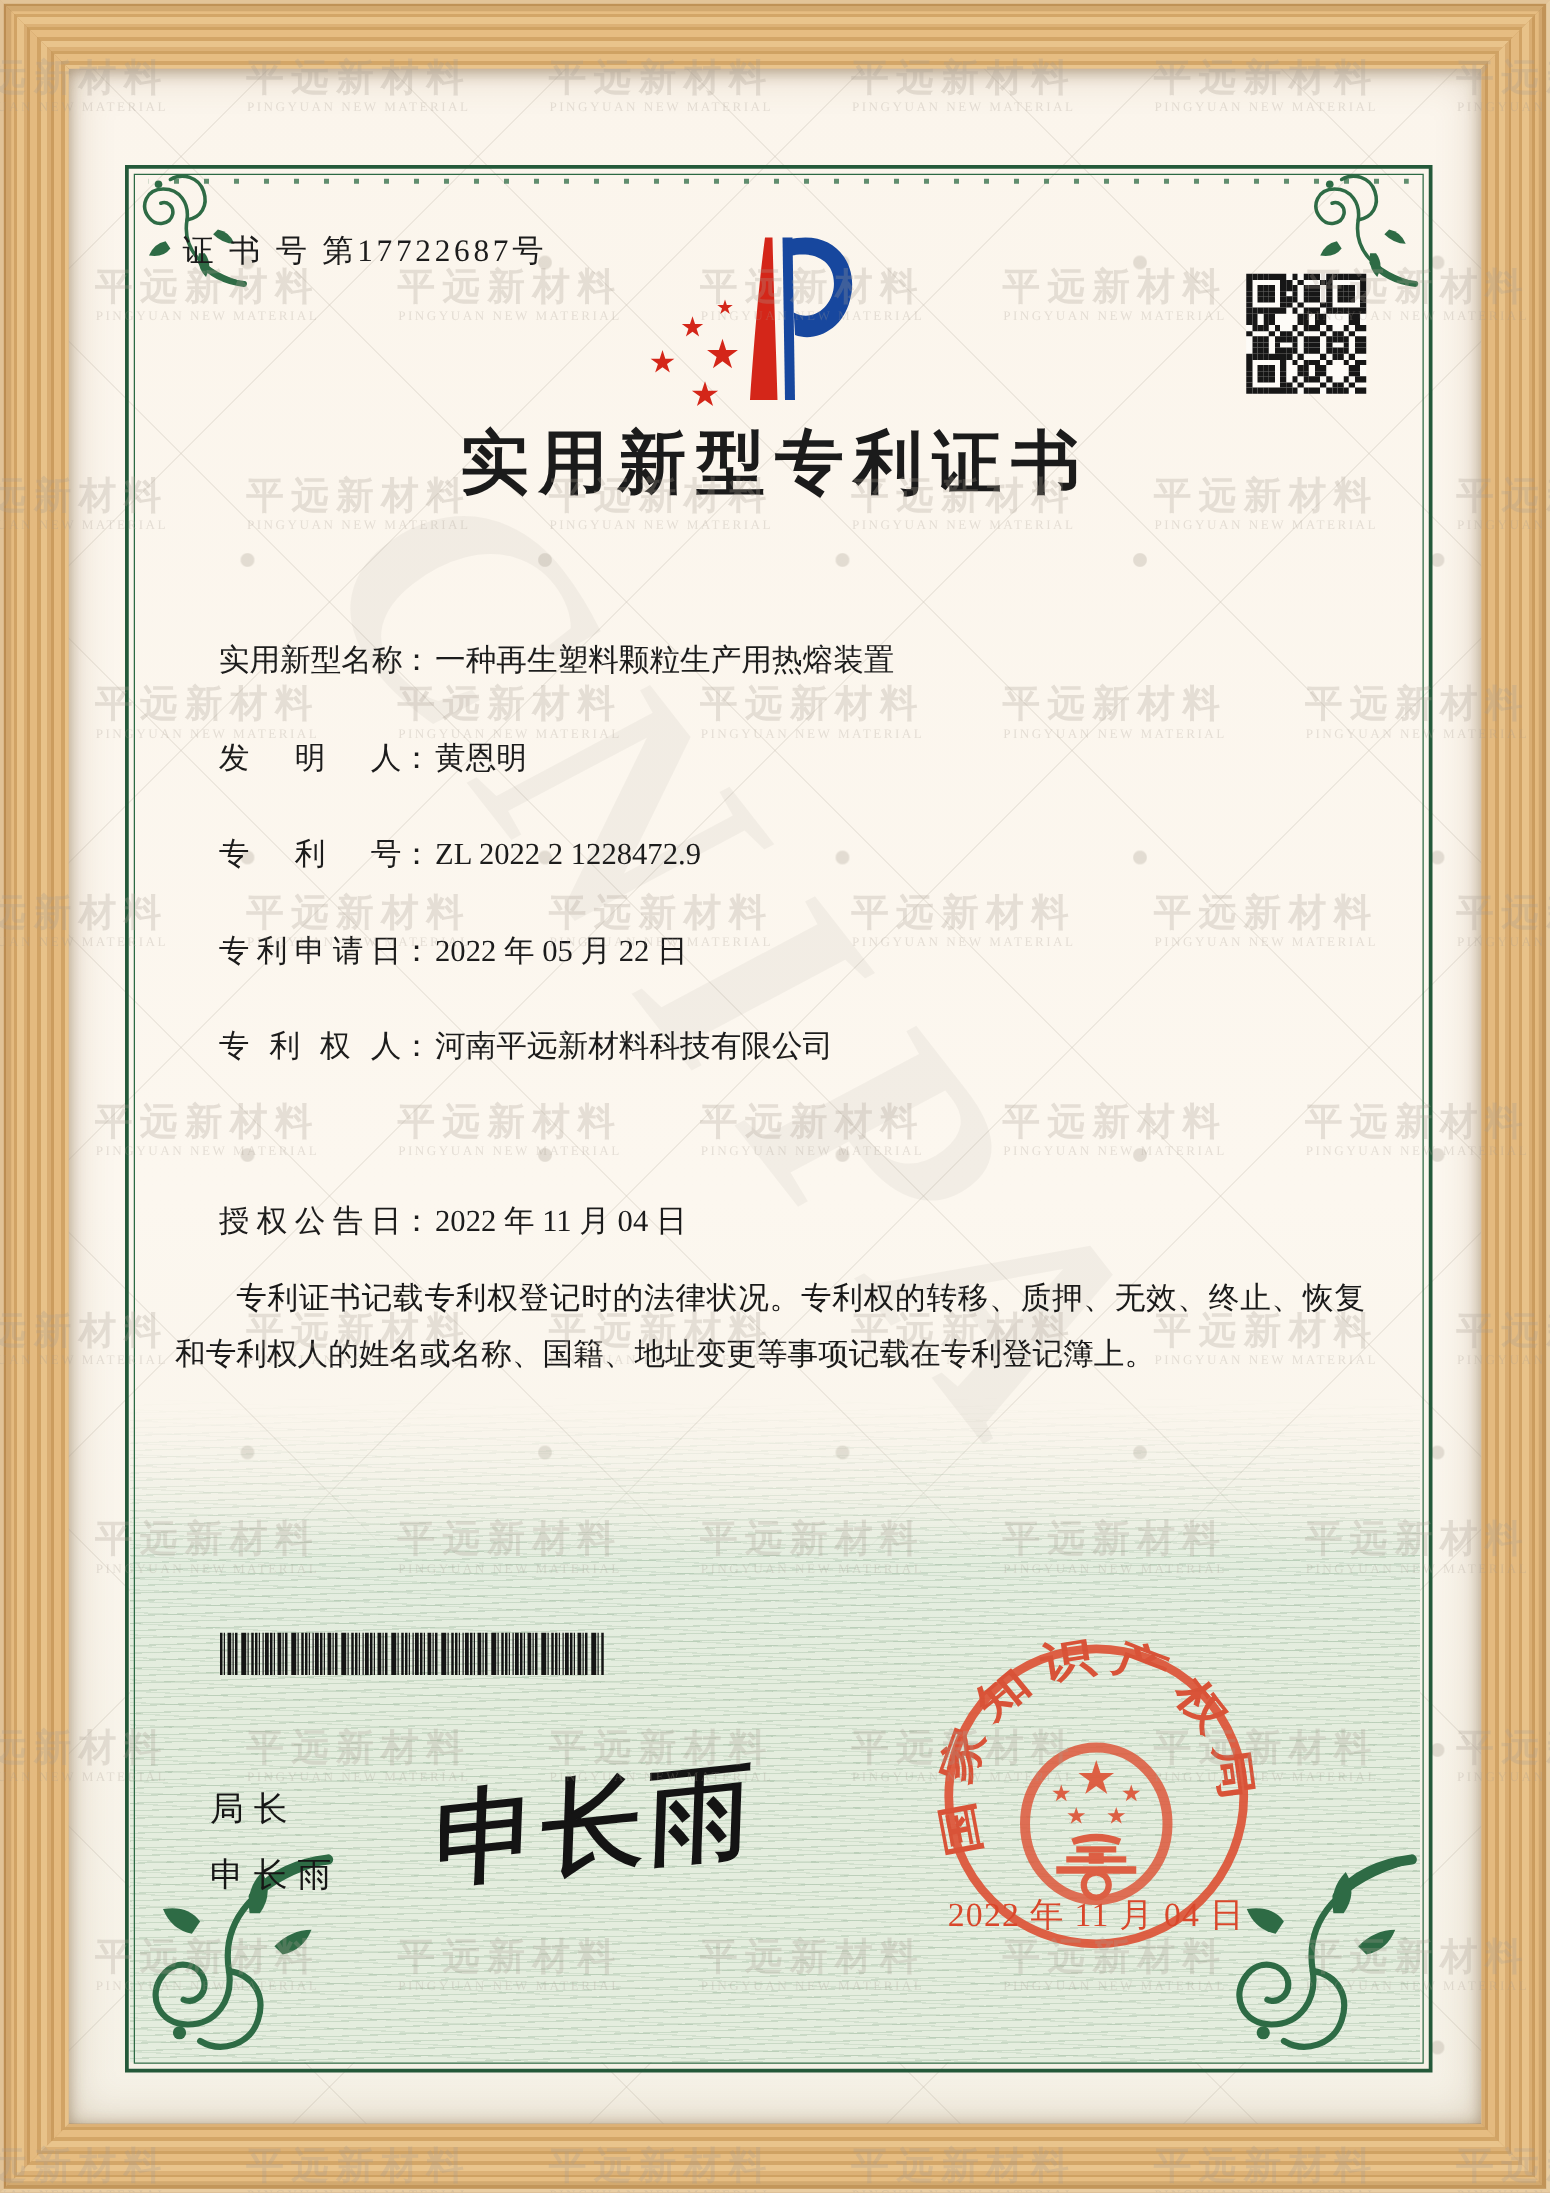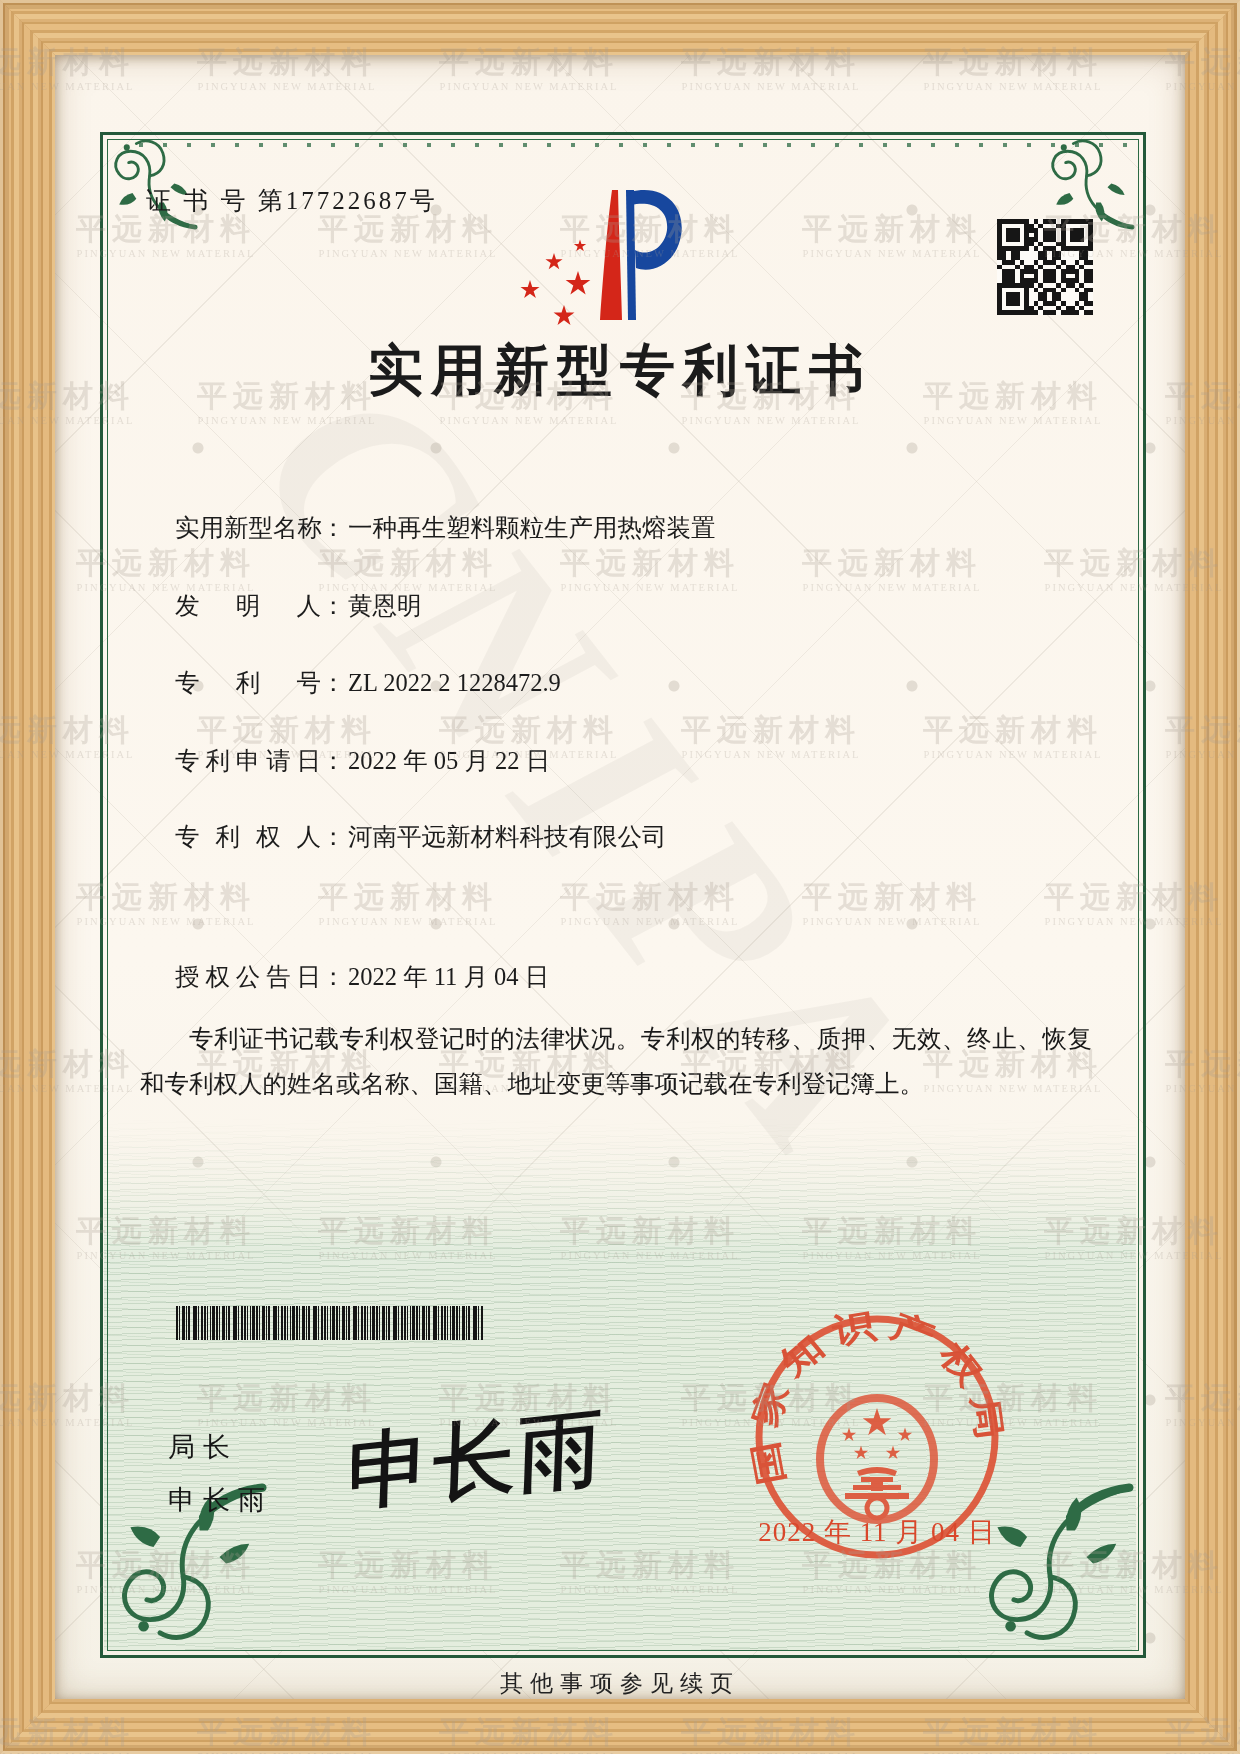--- a/index.html
+++ b/index.html
@@ -747,21 +747,20 @@
         <path d="M108,162 q20,-8 40,0 l-2,5 q-18,-6 -36,0 z"></path>
         <rect x="112" y="168" width="32" height="5"></rect>
         <rect x="104" y="176" width="48" height="5"></rect>
         <rect x="96" y="184" width="64" height="6"></rect>
         <rect x="122" y="173" width="12" height="9"></rect>
         <circle cx="128" cy="199" r="10" fill="none" stroke="#dd5437" stroke-width="5"></circle>
       </g>
     </svg>
     <div class="abs seal-date">2022 年 11 月 04 日</div>
 
-    <div class="abs continuation">其他事项参见续页</div>
   </div>
 
   <div class="wm-layer">
       <div class="wm-cell" style="left: -70px; top: 42px;">
         <div class="wm1">平远新材料</div>
         <div class="wm2">PINGYUAN NEW MATERIAL</div>
       </div>
       <div class="wm-cell" style="left: 172px; top: 42px;">
         <div class="wm1">平远新材料</div>
         <div class="wm2">PINGYUAN NEW MATERIAL</div>

